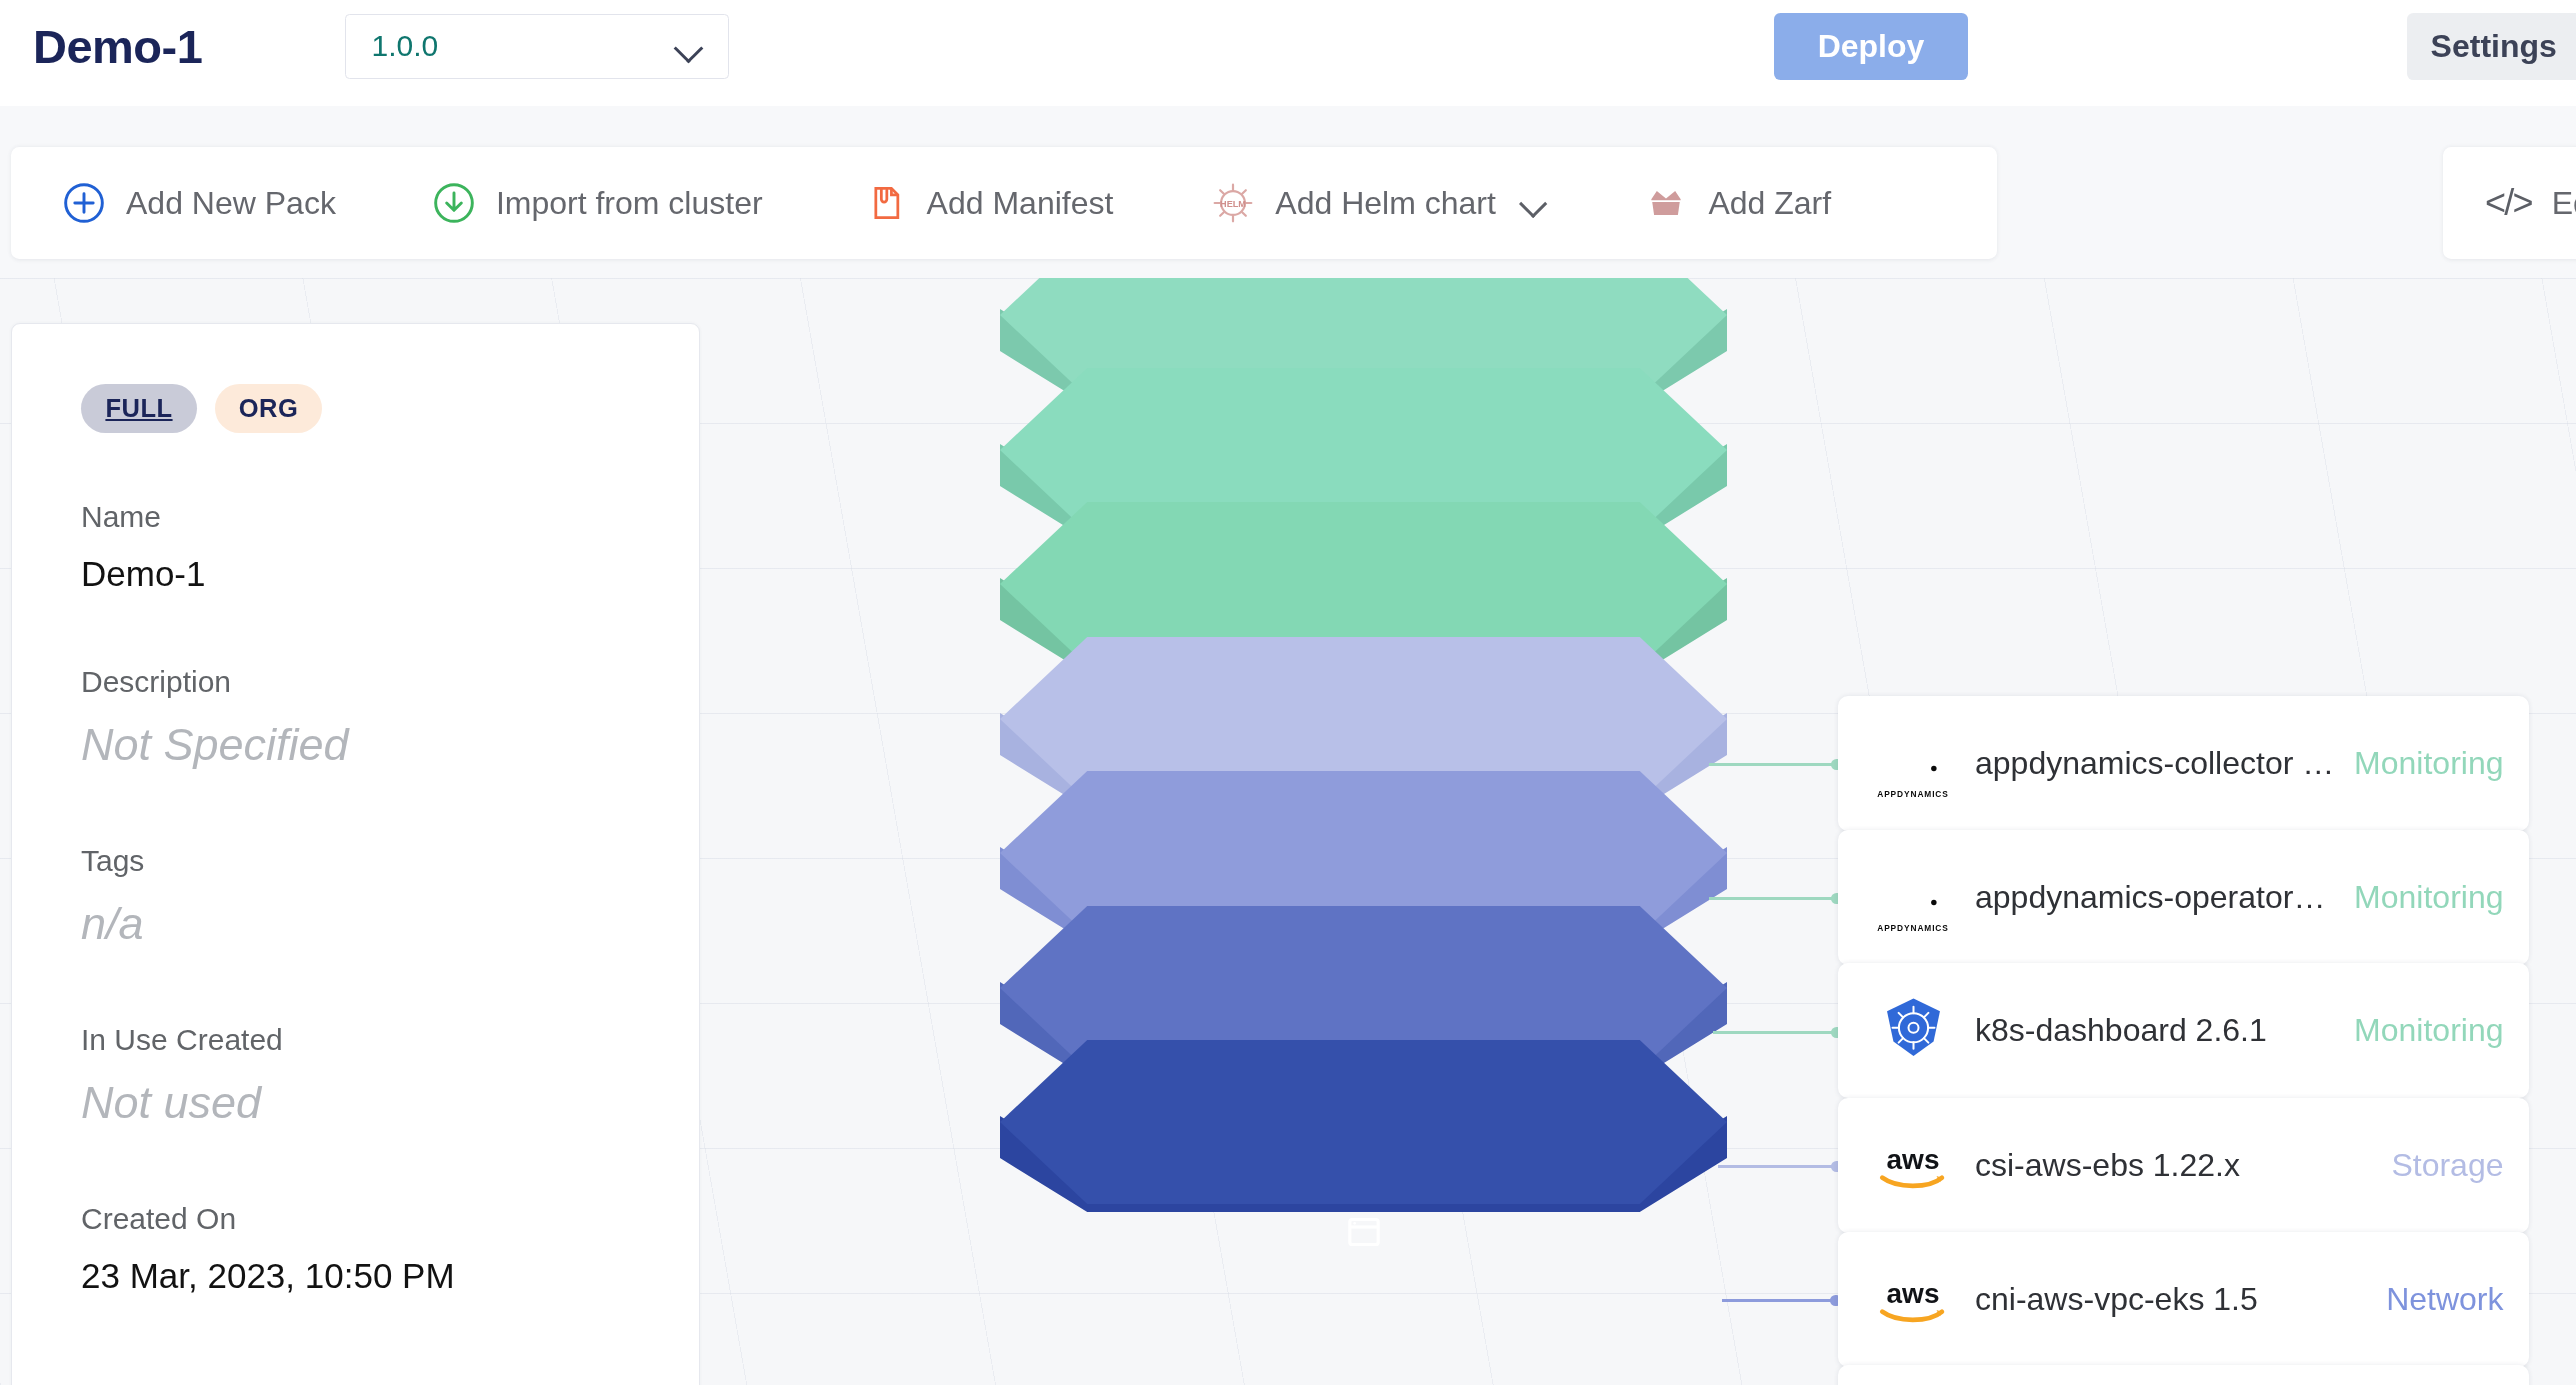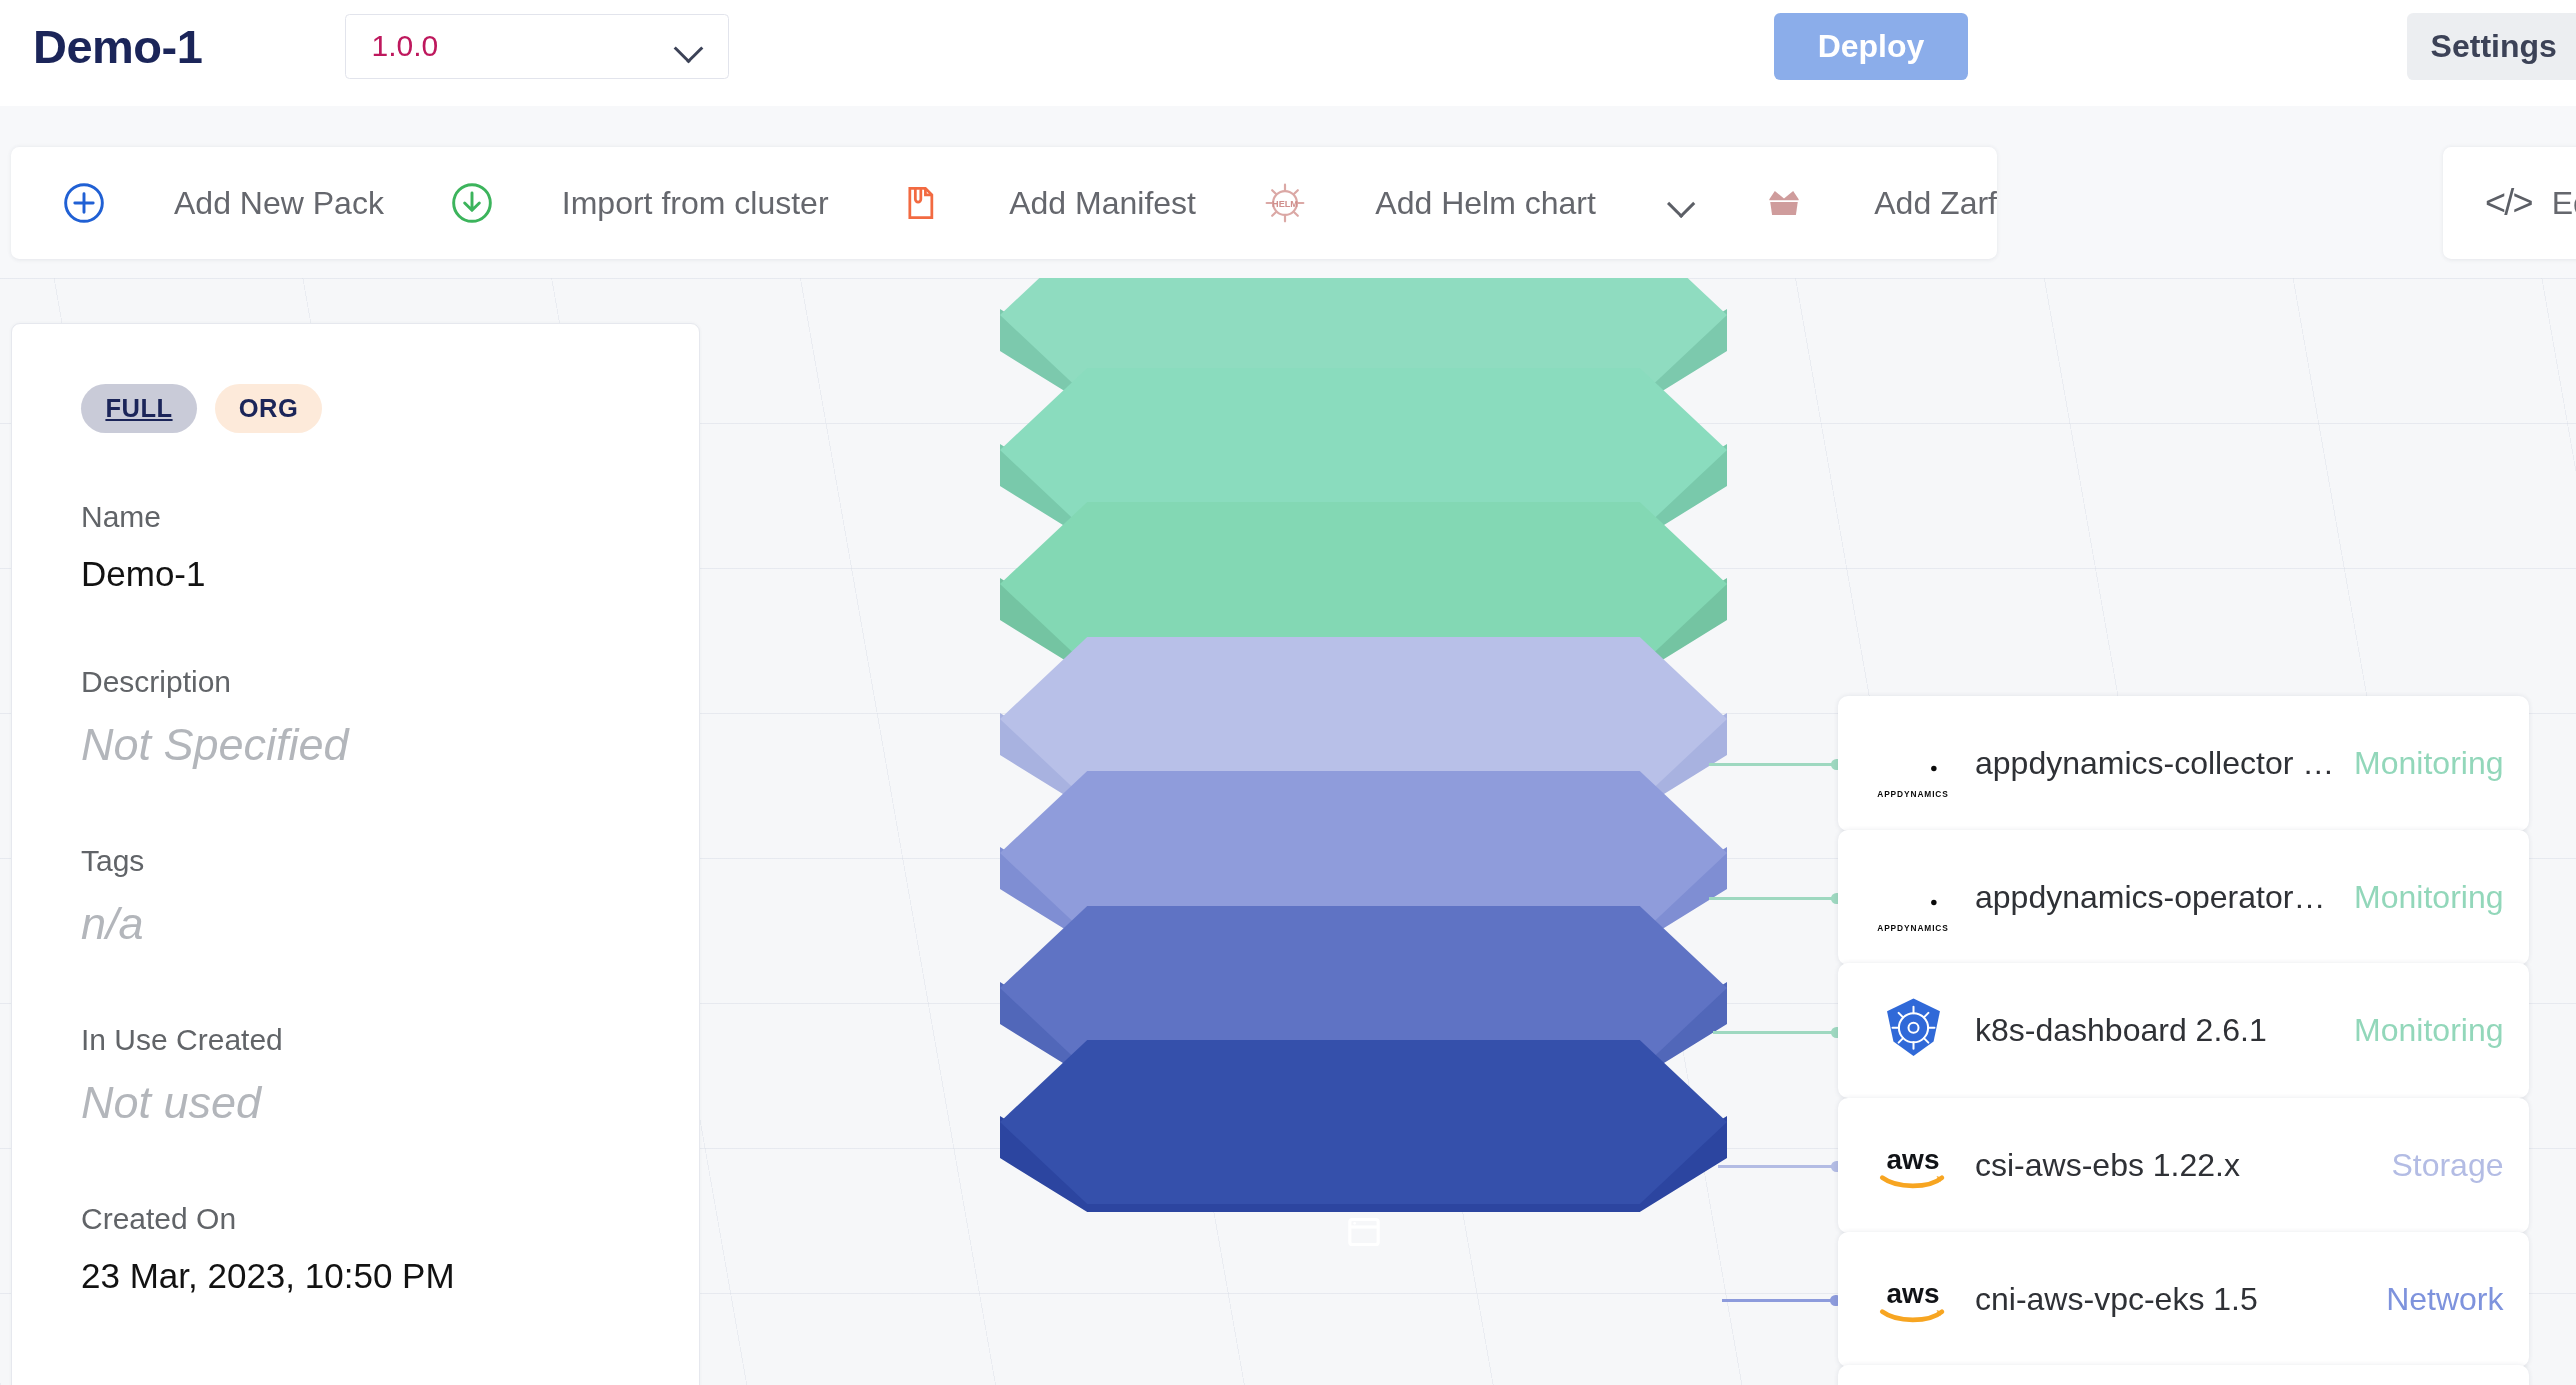--- a/index.html
+++ b/index.html
@@ -45,21 +45,21 @@
     border: 1.4px solid #e2e4ec;
     border-radius: 4.5px;
     background: #fff;
     display: flex;
     align-items: center;
     padding: 0 25.5px;
     cursor: pointer;
   }
   .version-value {
     font-size: 30px;
-    color: #be185d;
+    color: #0f766e;
     flex: 1;
   }
   .chev {
     width: 27px; height: 16.4px;
     position: relative;
   }
   .chev::before {
     content: "";
     position: absolute;
     left: 2.7px; top: 0px;
@@ -116,21 +116,20 @@
     box-shadow: 0 0.9px 4.5px rgba(40,50,80,0.09);
     display: flex;
     align-items: center;
     padding-left: 51px;
   }
   .tb-item {
     display: flex;
     align-items: center;
     cursor: pointer;
     height: 100%;
-    gap: 48px;
   }
   .tb-label {
     font-size: 32px;
     color: #65676d;
     white-space: nowrap;
   }
   .tb-icon {
     width: 44px; height: 44px;
     margin-right: 20px;
     display: flex;

